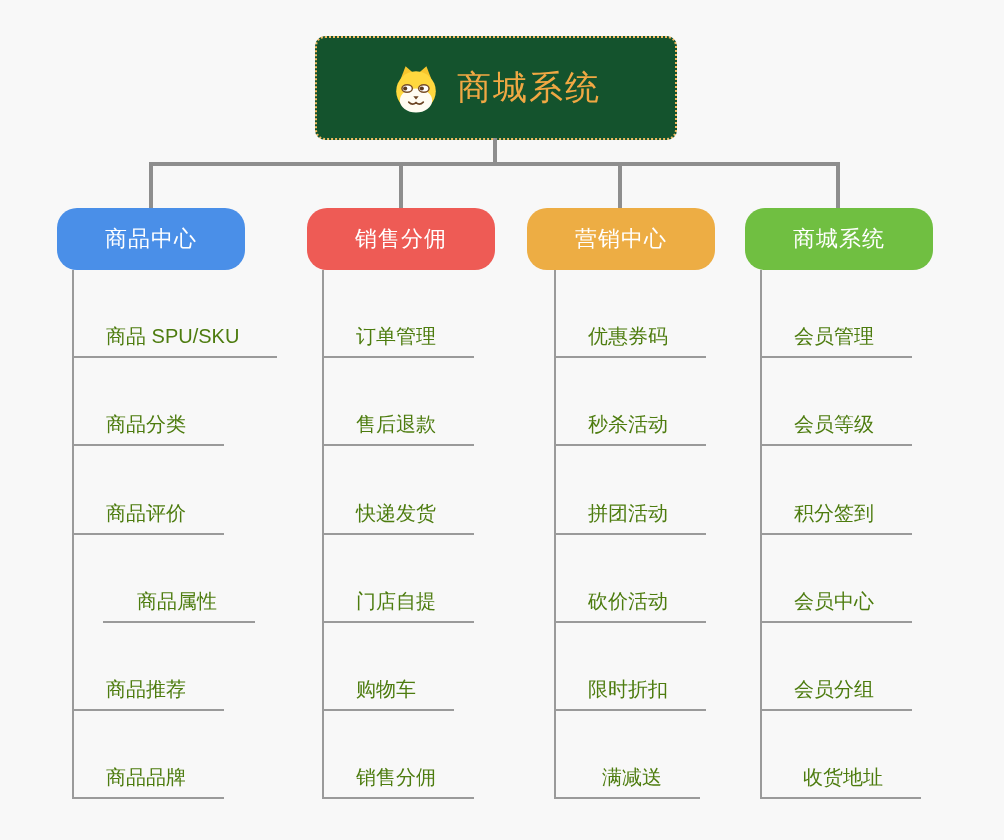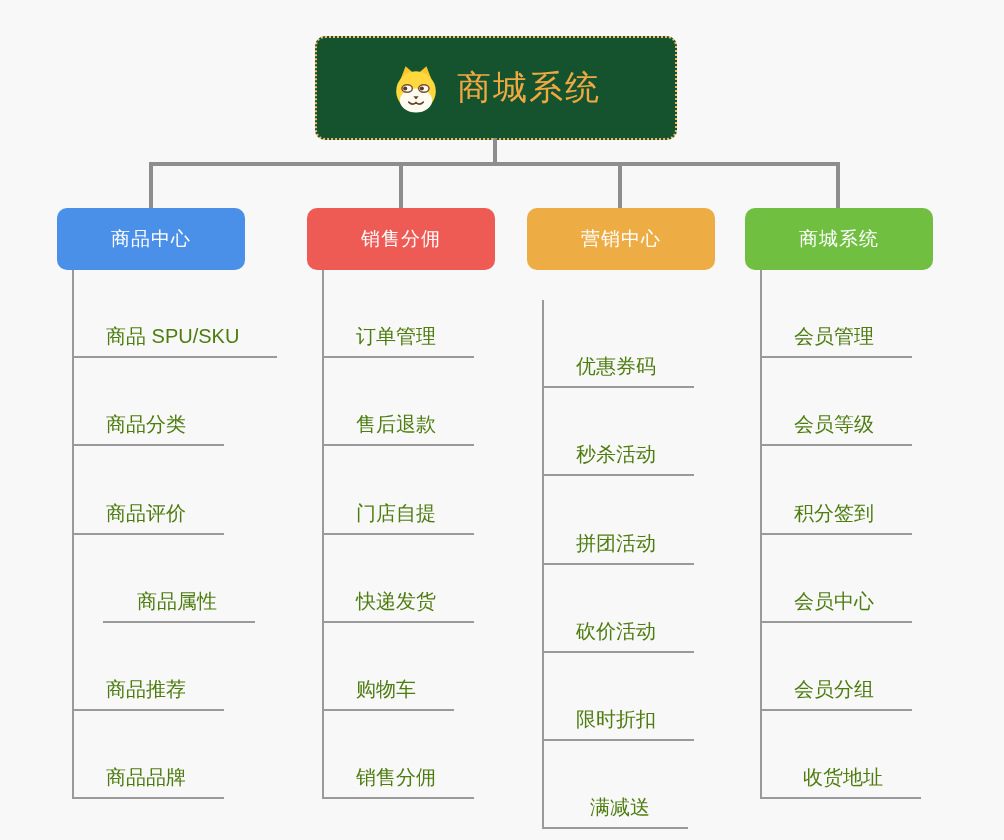--- a/index.html
+++ b/index.html
@@ -33,37 +33,37 @@
   .line-root-stub{left:493px;top:138px;width:4px;height:26px;}
   .line-hbar{left:149px;top:162px;width:691px;height:4px;border-radius:2px;}
   .line-drop{top:162px;width:4px;height:46px;}
   .drop-0{left:149px;}
   .drop-1{left:399px;}
   .drop-2{left:618px;}
   .drop-3{left:836px;}
   
   .branch-node{
     position:absolute;top:208px;width:188px;height:62px;
-    border-radius:10px;
+    border-radius:20px;
     display:flex;align-items:center;justify-content:center;
-    color:#ffffff;font-size:19px;letter-spacing:1px;
+    color:#ffffff;font-size:22px;letter-spacing:1px;
   }
   .branch-0{left:57px;}
   .branch-1{left:307px;}
   .branch-2{left:527px;}
   .branch-3{left:745px;}
   
   .child-column{
     position:absolute;top:270px;height:529px;
     border-left:2px solid #9a9a9a;
     display:flex;flex-direction:column;
   }
   .col-0{left:72px;}
   .col-1{left:322px;}
-  .col-2{left:542px;margin-top:30px;}
+  .col-2{left:554px;}
   .col-3{left:760px;}
   .child-item{
     flex:1;
     display:flex;align-items:flex-end;
   }
   .child-label{
     margin-left:-2px;
     padding:0 38px 8px 34px;
     border-bottom:2px solid #9a9a9a;
     font-size:20px;color:#4d7c0f;
@@ -126,24 +126,24 @@
   </div>
 
   <div class="child-column col-1" style="border-left-color: rgb(154, 154, 154);">
     <div class="child-item">
         <span class="child-label" style="border-bottom-color: rgb(154, 154, 154);">订单管理</span>
       </div>
     <div class="child-item">
         <span class="child-label" style="border-bottom-color: rgb(154, 154, 154);">售后退款</span>
       </div>
     <div class="child-item">
-        <span class="child-label" style="border-bottom-color: rgb(154, 154, 154);">门店自提</span>
+        <span class="child-label" style="border-bottom-color: rgb(154, 154, 154);">快递发货</span>
       </div>
     <div class="child-item">
-        <span class="child-label" style="border-bottom-color: rgb(154, 154, 154);">快递发货</span>
+        <span class="child-label" style="border-bottom-color: rgb(154, 154, 154);">门店自提</span>
       </div>
     <div class="child-item">
         <span class="child-label" style="border-bottom-color: rgb(154, 154, 154);">购物车</span>
       </div>
     <div class="child-item">
         <span class="child-label" style="border-bottom-color: rgb(154, 154, 154);">销售分佣</span>
       </div>
   </div>
 
   <div class="child-column col-2" style="border-left-color: rgb(154, 154, 154);">

